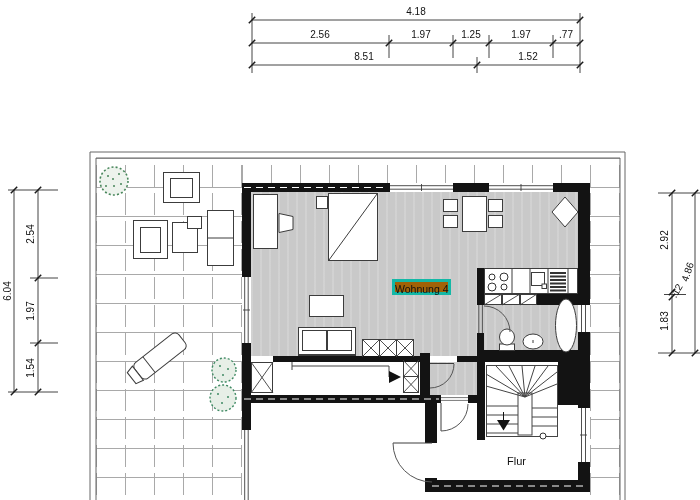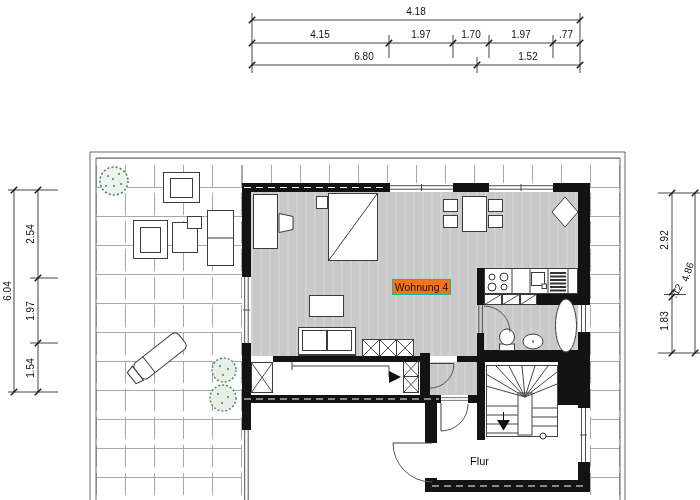--- a/index.html
+++ b/index.html
@@ -16,21 +16,21 @@
   .win{position:absolute;box-sizing:border-box;background:#ffffff;}
   .fur{position:absolute;box-sizing:border-box;background:#ffffff;border:1px solid #3c3c3c;}
   .gap{position:absolute;box-sizing:border-box;background:#ffffff;}
   svg.overlay{position:absolute;left:0;top:0;pointer-events:none;}
   .dim{position:absolute;font-size:10px;line-height:1;color:#111;white-space:nowrap;
        transform:translate(-50%,-50%);}
   .r90{transform:translate(-50%,-50%) rotate(-90deg);}
   .r72{transform:translate(-50%,-50%) rotate(-72deg);}
   .r60{transform:translate(-50%,-50%) rotate(-60deg);}
   .roomlabel{position:absolute;font-size:11px;color:#111;white-space:nowrap;}
-  .boxlabel{position:absolute;box-sizing:border-box;background:#f97316;border:1px solid #14b8a6;
+  .boxlabel{position:absolute;box-sizing:border-box;background:#a16207;border:3px solid #14b8a6;
             font-size:10.5px;color:#111;text-align:center;line-height:14px;white-space:nowrap;}
 </style>
 </head>
 <body>
 
 <div id="plan">
 
   <div class="tiles" style="left:96px;top:158px;width:146px;height:342px;"></div>
   <div class="tiles" style="left:242px;top:158px;width:348px;height:25px;"></div>
   <div class="tiles" style="left:590px;top:158px;width:30px;height:342px;"></div>
@@ -311,34 +311,34 @@
       <line x1="668.8" y1="196.2" x2="675.2" y2="189.8"></line>
         <line x1="668.8" y1="295.2" x2="675.2" y2="288.8"></line>
       <line x1="668.8" y1="300.2" x2="675.2" y2="293.8"></line>
         <line x1="668.8" y1="356.2" x2="675.2" y2="349.8"></line>
       <line x1="691.8" y1="196.2" x2="698.2" y2="189.8"></line>
         <line x1="691.8" y1="356.2" x2="698.2" y2="349.8"></line>
     </g>
   </svg>
 
   <div class="dim" style="left:416px;top:12px;">4.18</div>
-  <div class="dim" style="left:320px;top:35px;">4.15</div>
+  <div class="dim" style="left:320px;top:35px;">2.56</div>
   <div class="dim" style="left:421px;top:35px;">1.97</div>
-  <div class="dim" style="left:471px;top:35px;">1.70</div>
+  <div class="dim" style="left:471px;top:35px;">1.25</div>
   <div class="dim" style="left:521px;top:35px;">1.97</div>
   <div class="dim" style="left:566px;top:35px;">.77</div>
-  <div class="dim" style="left:364px;top:57px;">6.80</div>
+  <div class="dim" style="left:364px;top:57px;">8.51</div>
   <div class="dim" style="left:528px;top:57px;">1.52</div>
 
   <div class="dim r90" style="left:8px;top:291px;">6.04</div>
   <div class="dim r90" style="left:31px;top:234px;">2.54</div>
   <div class="dim r90" style="left:31px;top:311px;">1.97</div>
   <div class="dim r90" style="left:31px;top:368px;">1.54</div>
 
   <div class="dim r90" style="left:665px;top:240px;">2.92</div>
   <div class="dim r60" style="left:677px;top:291px;">.12</div>
   <div class="dim r90" style="left:665px;top:321px;">1.83</div>
   <div class="dim r72" style="left:688px;top:272px;">4.86</div>
 
   <div class="boxlabel" style="left:392px;top:279px;width:59px;height:16px;">Wohnung 4</div>
-  <div class="roomlabel" style="left:470px;top:455px;text-align:right;">Flur</div>
+  <div class="roomlabel" style="left:507px;top:455px;text-align:right;">Flur</div>
 
 </div>
 
 </body></html>

